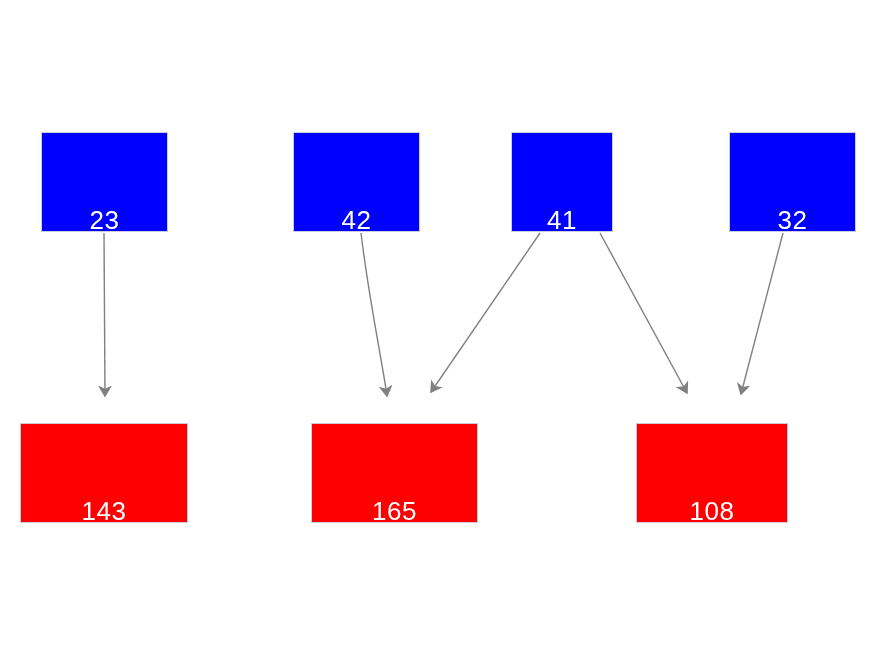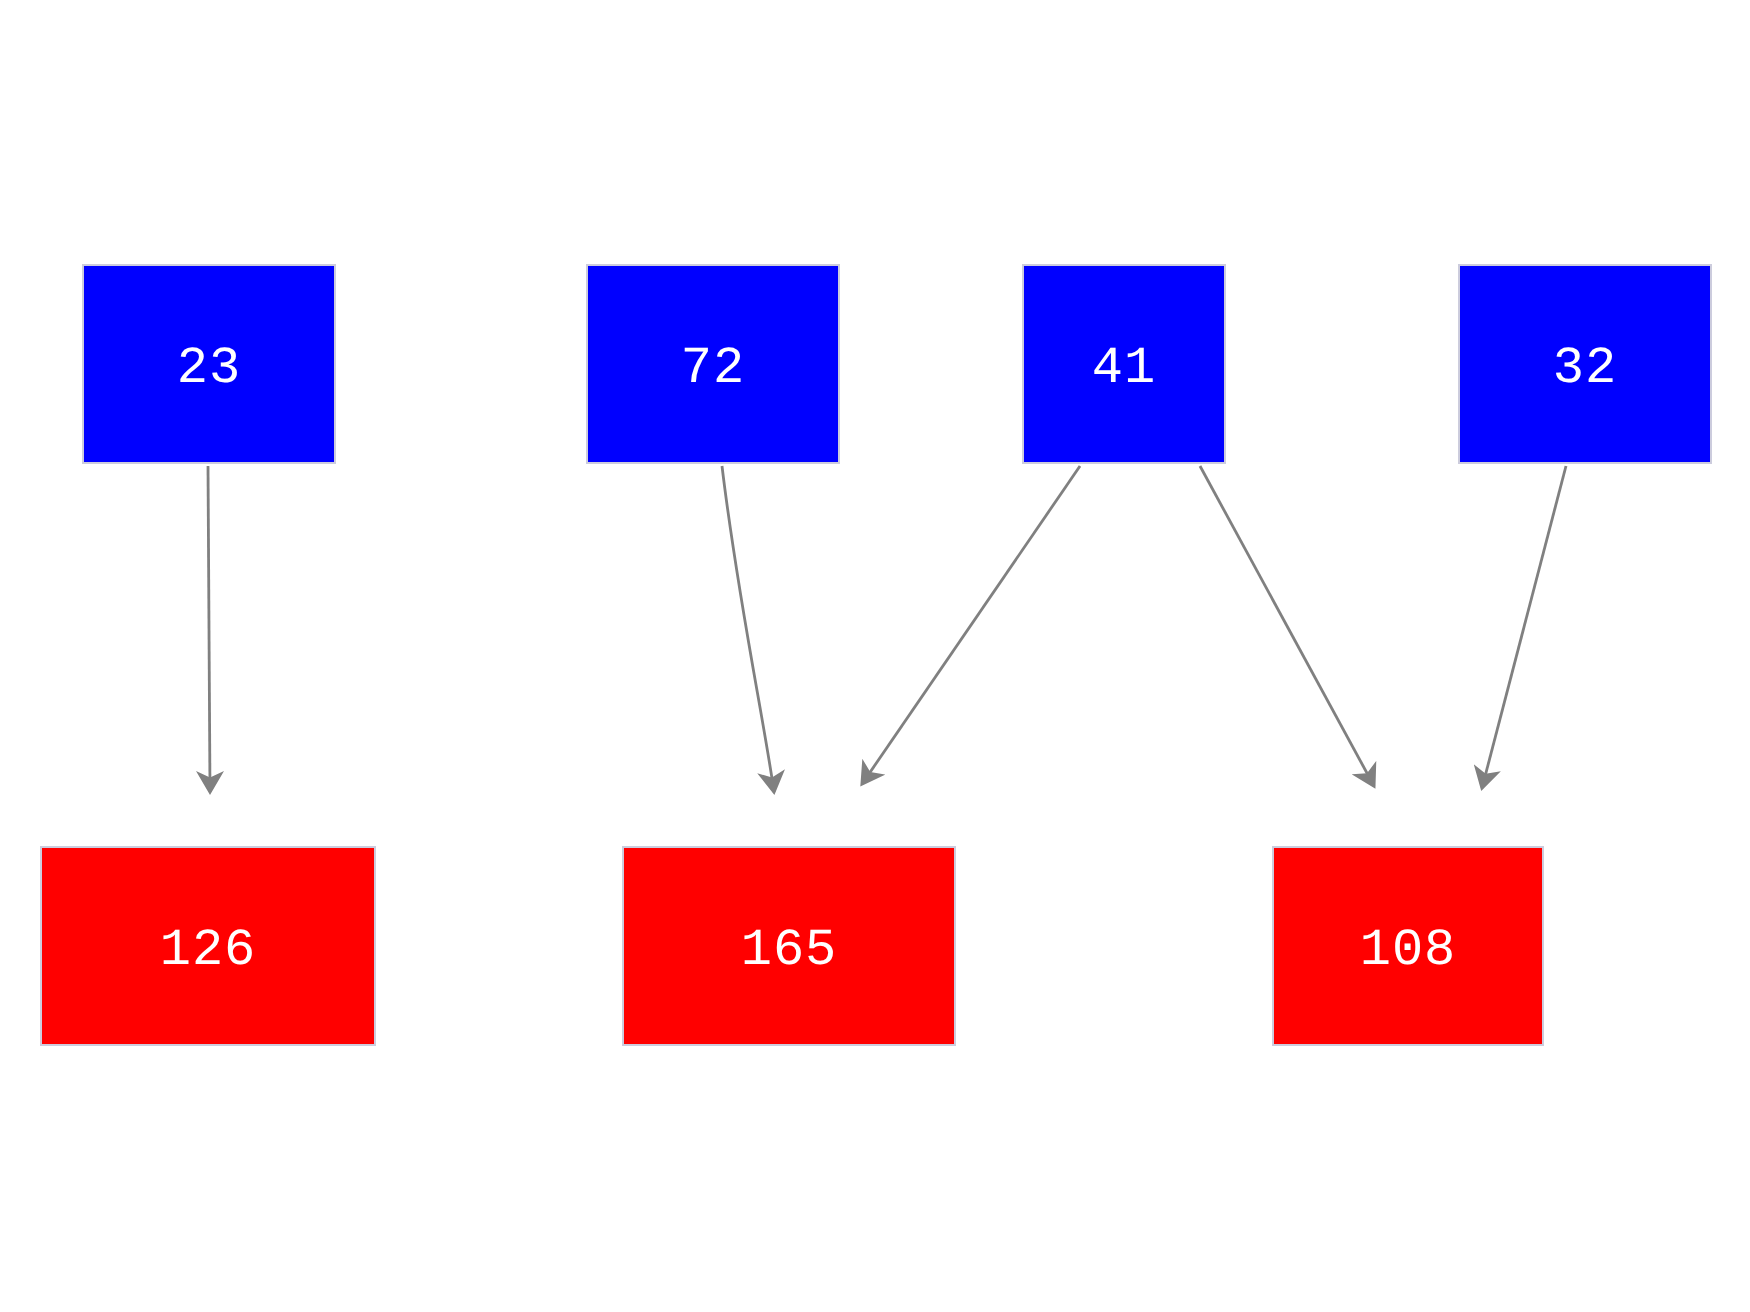--- a/index.html
+++ b/index.html
@@ -23,30 +23,29 @@
     left: 0;
     top: 0;
     width: 875px;
     height: 656px;
     pointer-events: none;
   }
   .node {
     position: absolute;
     box-sizing: border-box;
     display: flex;
-    align-items: center;
+    align-items: flex-end;
     justify-content: center;
     border: 1px solid #ccccdd;
     color: #ffffff;
     font-size: 26px;
     font-weight: 400;
     line-height: 1;
     letter-spacing: 0.5px;
     user-select: none;
-    font-family: Liberation Mono, monospace;
   }
   .node-label {
     display: block;
     transform: translateY(2px);
   }
   .node.source {
     background: #0000ff;
   }
   .node.target {
     background: #ff0000;
@@ -70,32 +69,32 @@
         <path d="M 600,233 L 687,393" fill="none" stroke="#808080" stroke-width="1.4" marker-end="url(#arrowhead)"></path>
         <path d="M 783,233 L 741,394" fill="none" stroke="#808080" stroke-width="1.4" marker-end="url(#arrowhead)"></path>
       </g>
   </svg>
 
   <div id="nodes-group">
       <div class="node source" style="left: 41px; top: 132px; width: 127px; height: 100px;">
         <span class="node-label">23</span>
       </div>
       <div class="node source" style="left: 293px; top: 132px; width: 127px; height: 100px;">
-        <span class="node-label">72</span>
+        <span class="node-label">42</span>
       </div>
       <div class="node source" style="left: 511px; top: 132px; width: 102px; height: 100px;">
         <span class="node-label">41</span>
       </div>
       <div class="node source" style="left: 729px; top: 132px; width: 127px; height: 100px;">
         <span class="node-label">32</span>
       </div>
       <div class="node target" style="left: 20px; top: 423px; width: 168px; height: 100px;">
-        <span class="node-label">126</span>
+        <span class="node-label">143</span>
       </div>
       <div class="node target" style="left: 311px; top: 423px; width: 167px; height: 100px;">
         <span class="node-label">165</span>
       </div>
-      <div class="node target" style="left: 636px; top: 423px; width: 136px; height: 100px;">
+      <div class="node target" style="left: 636px; top: 423px; width: 152px; height: 100px;">
         <span class="node-label">108</span>
       </div>
     </div>
 
 </div>
 
 </body></html>

